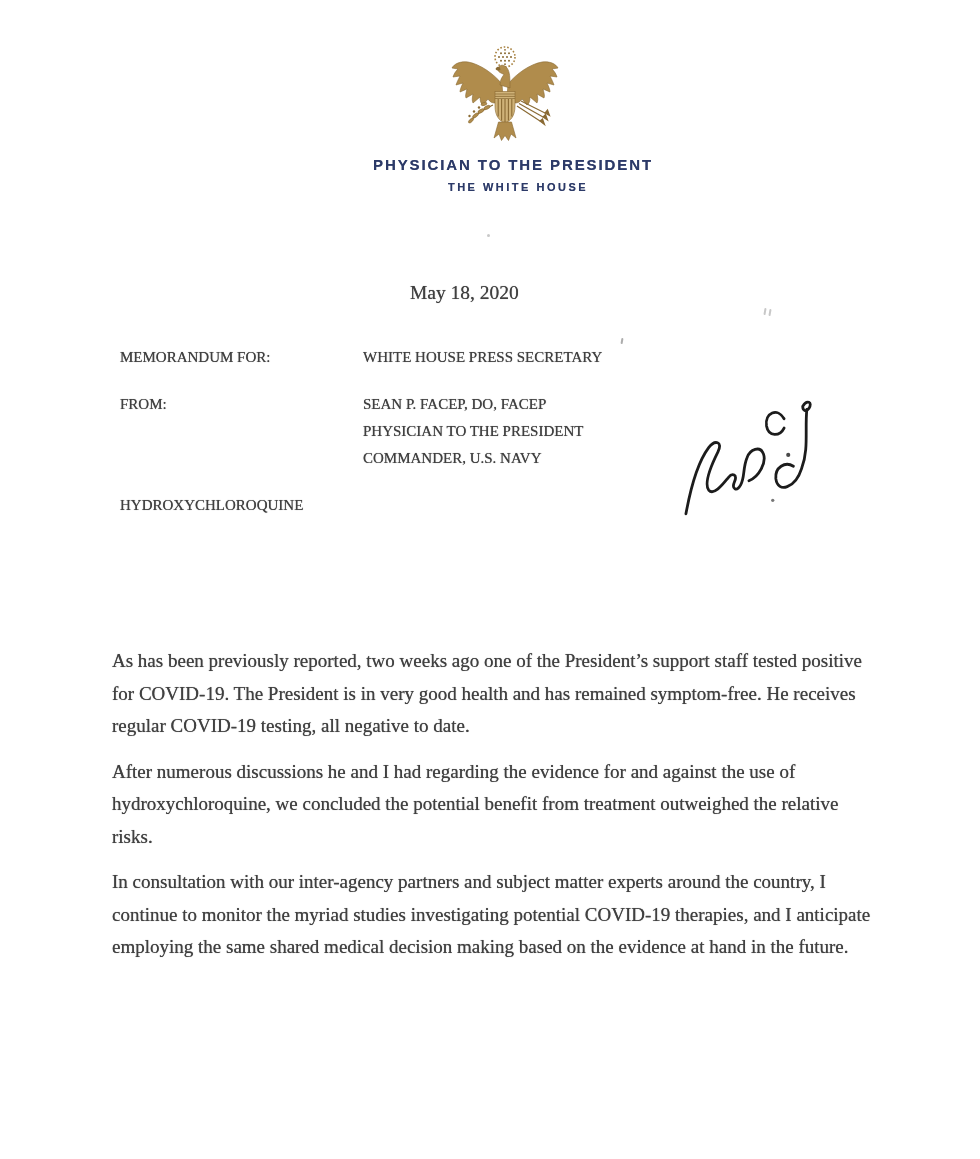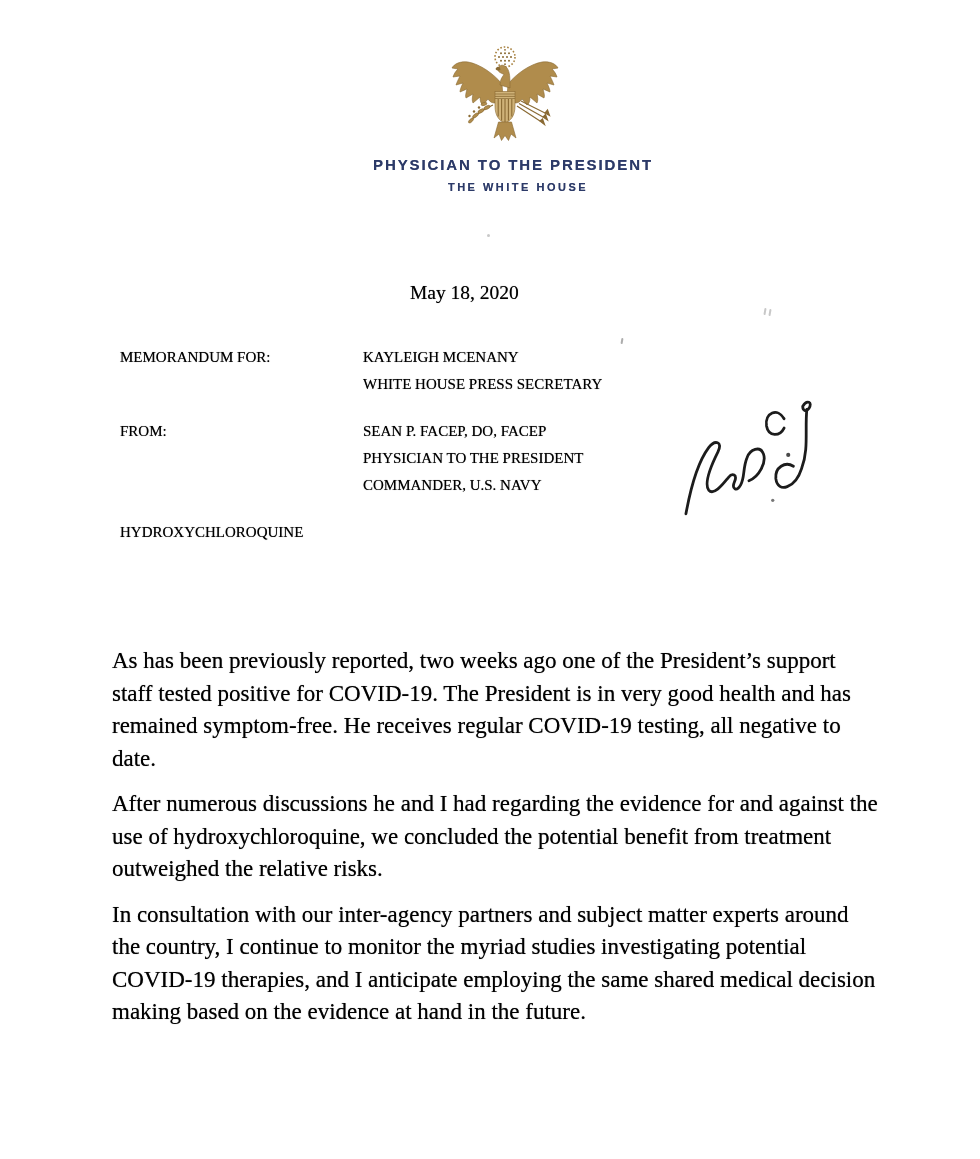--- a/index.html
+++ b/index.html
@@ -29,21 +29,21 @@
     color: #2c3a68;
     white-space: nowrap;
     text-shadow: 0 0 0.5px rgba(44,58,104,0.7);
   }
   .lh-line1 { left: 513px; top: 156px; font-size: 15px; letter-spacing: 1.9px; }
   .lh-line2 { left: 518px; top: 181px; font-size: 11px; letter-spacing: 2.5px; }
 
   
   .scan {
     text-shadow: 0 0 0.7px rgba(46,46,46,0.8);
-    color: #000000;
+    color: #404040;
   }
 
   
   .date-line {
     position: absolute;
     left: 410px; top: 282px;
     font-size: 19.5px;
     white-space: nowrap;
   }
 
@@ -65,21 +65,21 @@
     position: absolute;
     left: 676px; top: 396px;
     width: 148px; height: 124px;
   }
 
   
   .body-text {
     position: absolute;
     left: 112px; top: 645px;
     width: 766px;
-    font-size: 23px;
+    font-size: 19px;
     line-height: 32.5px;
     text-align: left;
   }
   .body-text p { margin: 0 0 13px 0; }
 
   
   .artifact { position: absolute; background: #9a9a9a; opacity: 0.55; border-radius: 1px; }
   .speck  { width: 3px; height: 3px; border-radius: 50%; }
   .tick   { width: 2px; height: 7px; transform: rotate(10deg); }
 </style>
@@ -156,21 +156,20 @@
 
   <div class="lh-line lh-line1">PHYSICIAN TO THE PRESIDENT</div>
   <div class="lh-line lh-line2">THE WHITE HOUSE</div>
 
   <div class="date-line scan">May 18, 2020</div>
 
   <div class="memo scan">
     <div class="memo-row">
       <div class="memo-label">MEMORANDUM FOR:</div>
       <div class="memo-values">
-        <div>KAYLEIGH MCENANY</div>
         <div>WHITE HOUSE PRESS SECRETARY</div>
       </div>
     </div>
     <div class="memo-row">
       <div class="memo-label">FROM:</div>
       <div class="memo-values">
         <div>SEAN P. FACEP, DO, FACEP</div>
         <div>PHYSICIAN TO THE PRESIDENT</div>
         <div>COMMANDER, U.S. NAVY</div>
       </div>

